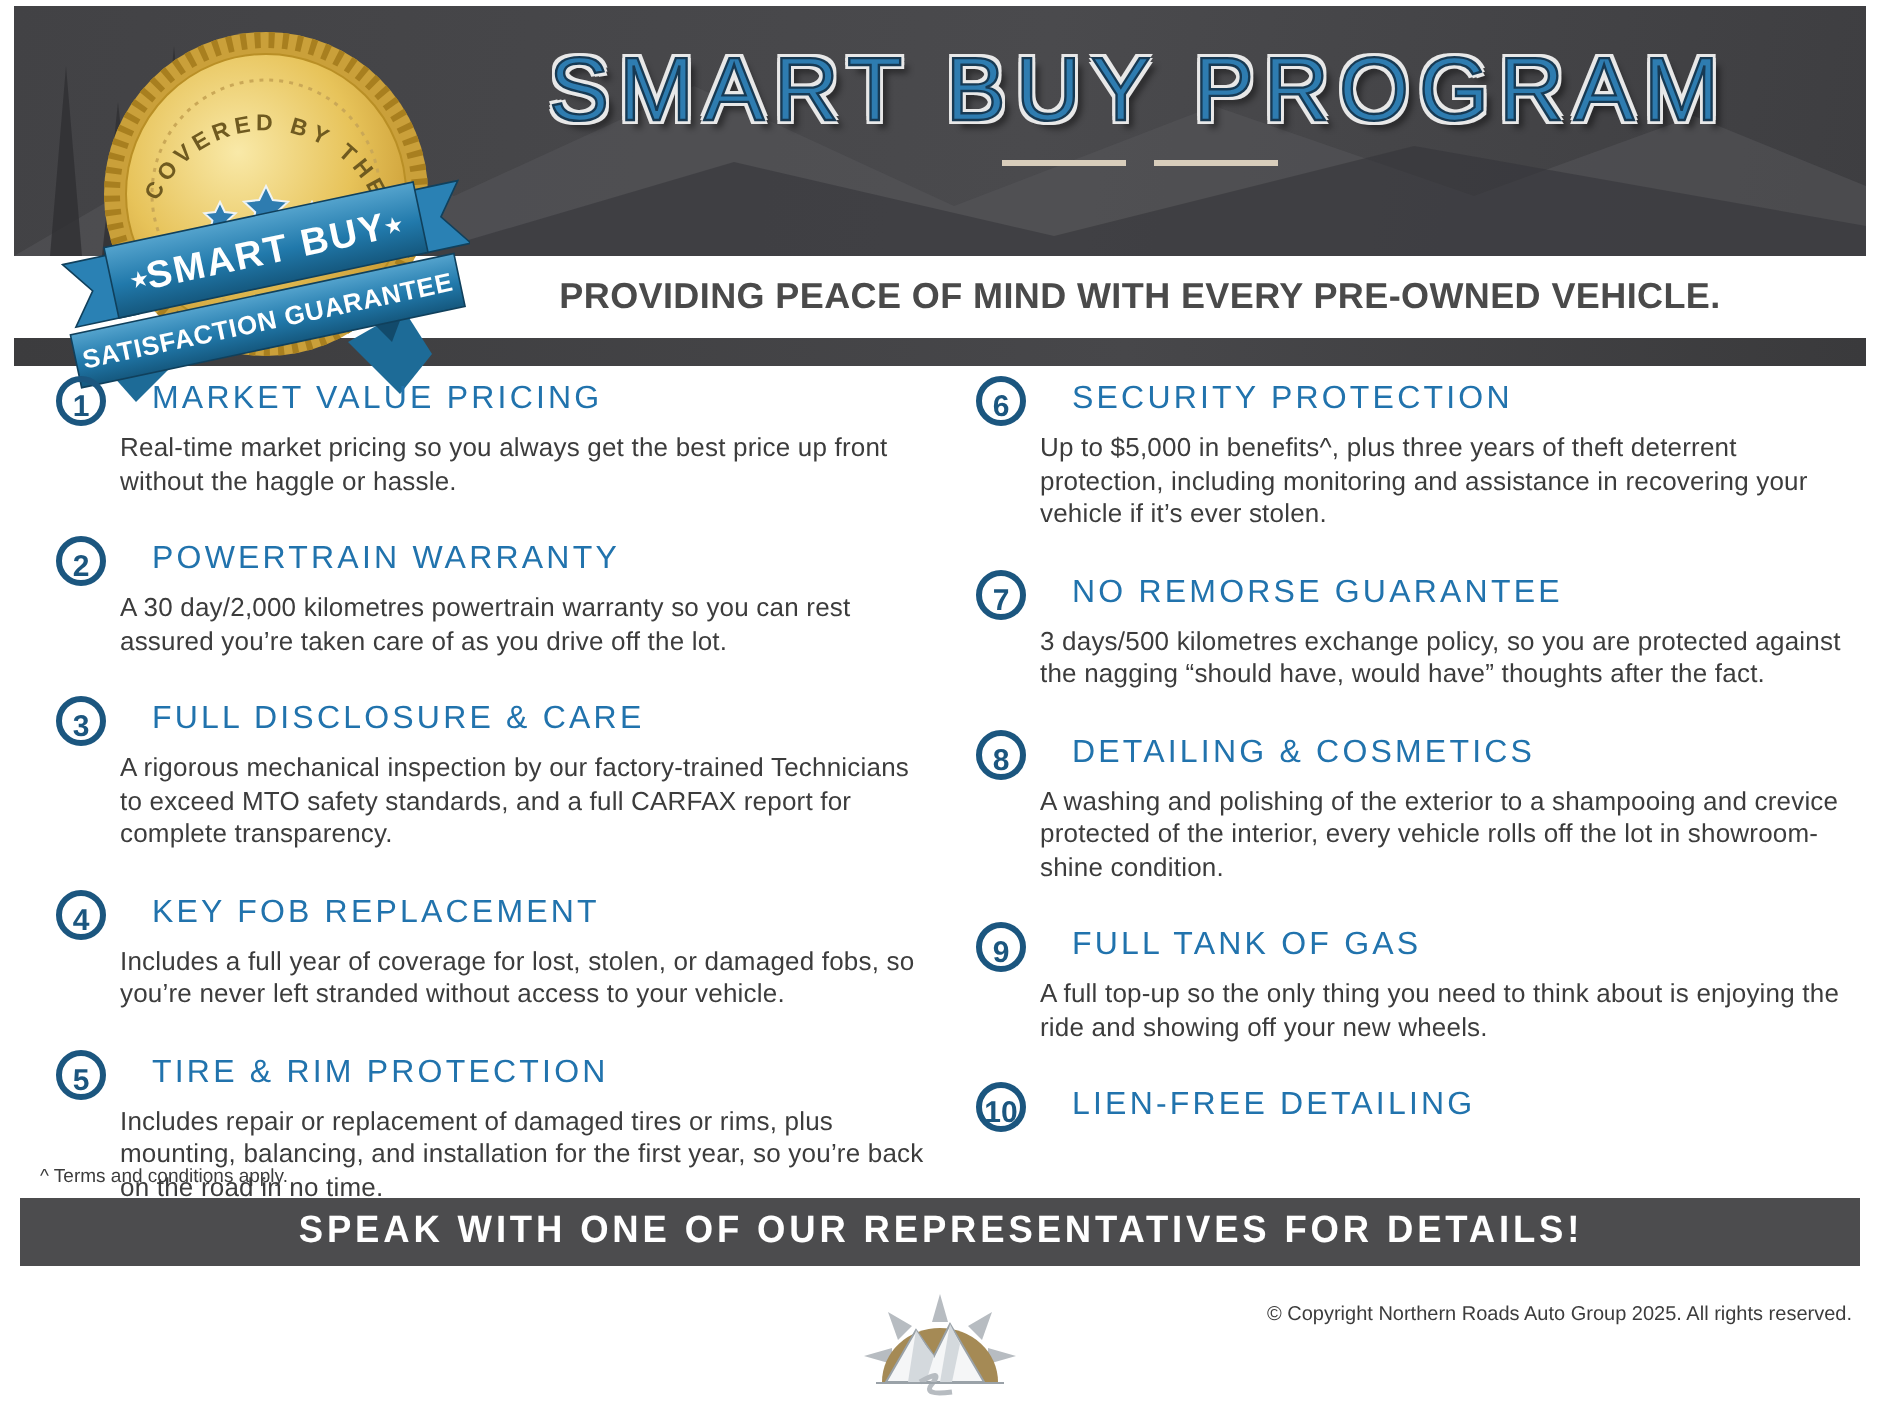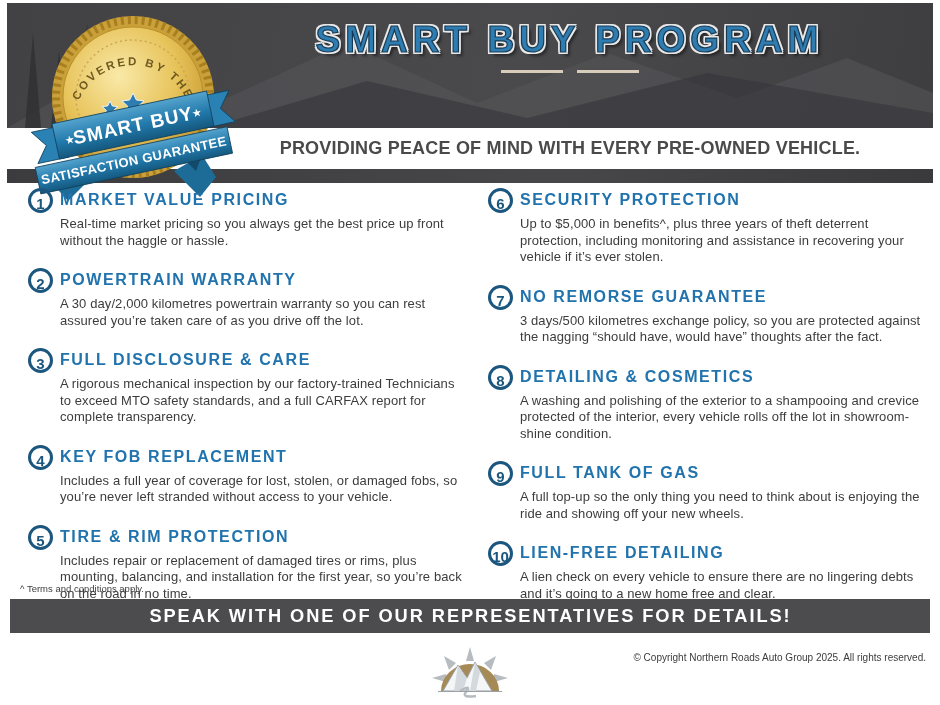--- a/index.html
+++ b/index.html
@@ -31,21 +31,21 @@
     font-size: 18px; font-weight: bold; color: #4a4a4a; letter-spacing: 0.2px;
   }
   .dark-strip {
     position: absolute; top: 166px; left: 0; right: 0; height: 14px;
     background: linear-gradient(90deg, var(--strip_dark, #3c3c3e), #47474a 60%, #3a3a3c);
   }
   .titles {
     position: absolute; top: 16px; left: 205px; right: 6px; text-align: center;
   }
   .main-title {
-    font-size: 37px; font-weight: bold; letter-spacing: 5px;
+    font-size: 45px; font-weight: normal; letter-spacing: 5px;
     color: var(--title_blue, #2e7cb0);
     -webkit-text-stroke: 1.2px #173a54;
     text-shadow:
       2px 0 0 #e8e8e8, -2px 0 0 #e8e8e8, 0 2px 0 #e8e8e8, 0 -2px 0 #e8e8e8,
       2px 2px 0 #e8e8e8, -2px -2px 0 #e8e8e8, 2px -2px 0 #e8e8e8, -2px 2px 0 #e8e8e8,
       4px 4px 3px rgba(0,0,0,0.45);
     white-space: nowrap;
   }
   .subtitle-row {
     margin-top: 9px;
@@ -67,21 +67,21 @@
   }
   .col { flex: 1; }
   .promise { position: relative; padding-left: 32px; margin-bottom: 21px; }
   .num {
     position: absolute; left: 0; top: -2px;
     width: 25px; height: 25px; border: 3px solid var(--circle_navy, #1b567f);
     border-radius: 50%; color: var(--circle_navy, #1b567f);
     font-weight: bold; font-size: 15px; line-height: 25px; text-align: center;
   }
   .promise h3 {
-    margin: 0 0 6px 0; font-size: 16px; font-weight: bold;
+    margin: 0 0 6px 16px; font-size: 16px; font-weight: normal;
     letter-spacing: 1.6px; color: var(--heading_blue, #2173ad); line-height: 1.25;
   }
   .promise p {
     font-size: 13px; line-height: 1.27; color: var(--body_text, #3c3c3c);
     letter-spacing: 0.1px;
   }
 
   
   .footnote {
     position: absolute; left: 20px; top: 583px; font-size: 9.5px; color: #3c3c3c;
@@ -243,21 +243,20 @@
       <p>A washing and polishing of the exterior to a shampooing and crevice protected of the interior, every vehicle rolls off the lot in showroom-shine condition.</p>
     </div>
     <div class="promise">
       <div class="num">9</div>
       <h3>FULL TANK OF GAS</h3>
       <p>A full top-up so the only thing you need to think about is enjoying the ride and showing off your new wheels.</p>
     </div>
     <div class="promise">
       <div class="num">10</div>
       <h3>LIEN-FREE DETAILING</h3>
-      <p>A lien check on every vehicle to ensure there are no lingering debts and it’s going to a new home free and clear.</p>
     </div>
   </div>
 </div>
 
 <div class="footnote">^ Terms and conditions apply.</div>
 
 <div class="cta-bar">
   <span>SPEAK WITH ONE OF OUR REPRESENTATIVES FOR DETAILS!</span>
 </div>
 

